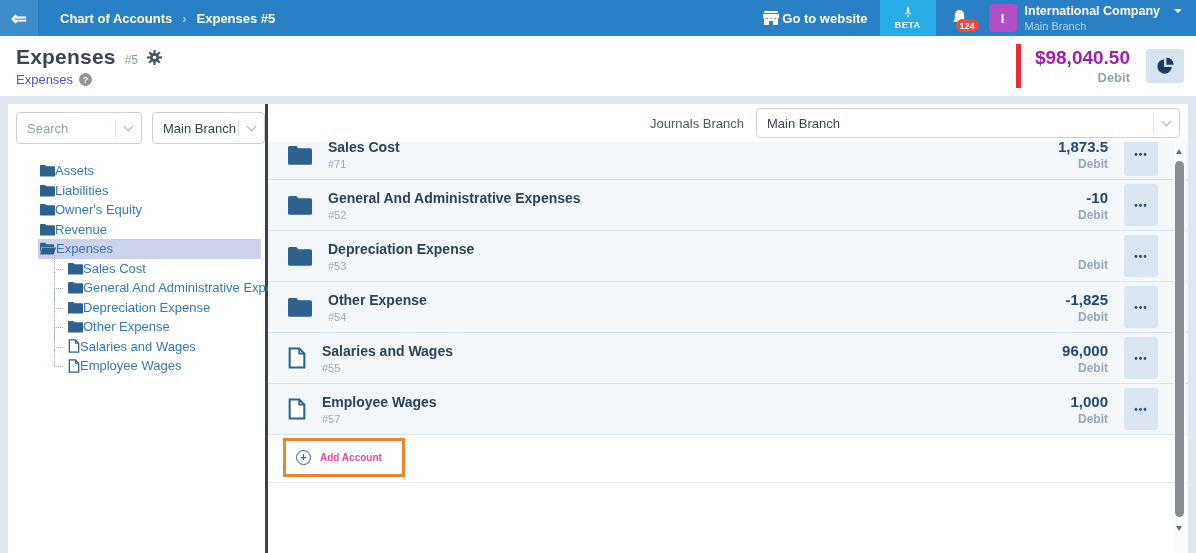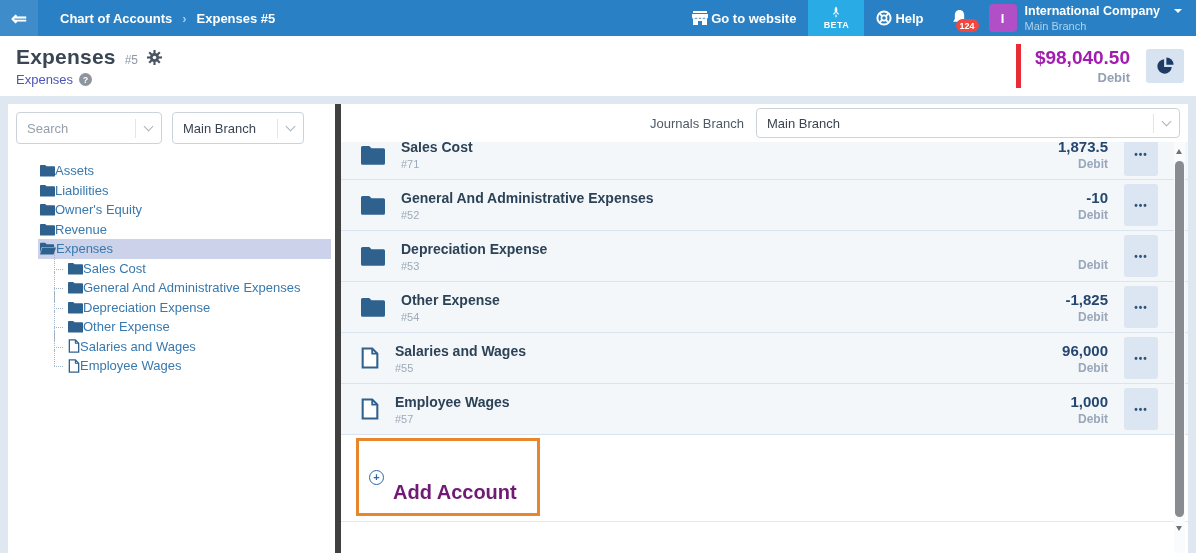--- a/index.html
+++ b/index.html
@@ -42,21 +42,21 @@
   .red-bar { width:5px; height:44px; background:#e92c33; margin-right:14px; }
   .amount-block { text-align:right; }
   .amount { font-size:19px; font-weight:bold; color:#a21caf; }
   .amount-type { font-size:13px; font-weight:bold; color:#94a0b4; margin-top:1px; }
   .chart-btn { width:38px; height:34px; background:#d7e3f1; border:none; border-radius:3px; margin-left:16px; display:flex; align-items:center; justify-content:center; cursor:pointer; }
 
   
   .card { margin:8px 8px 0; background:#fff; height:449px; display:flex; }
 
   
-  .sidebar { width:333px; border-right:6px solid #404040; padding:8px 0 0 8px; flex-shrink:0; }
+  .sidebar { width:260px; border-right:3px solid #404040; padding:8px 0 0 8px; flex-shrink:0; }
   .controls { display:flex; gap:10px; }
   .search-box { width:146px; height:32px; border:1px solid #ccd3da; border-radius:4px; display:flex; align-items:center; background:#fff; }
   .search-box input { border:none; outline:none; width:98px; padding-left:10px; font-size:13px; color:#3a4450; font-family:inherit; background:transparent; }
   .search-box input::placeholder { color:#95a0ac; }
   .chev-zone { margin-left:auto; display:flex; align-items:center; border-left:1px solid #e2e6ea; align-self:center; height:19px; padding:0 9px; cursor:pointer; }
   .chev { width:7px; height:7px; border-right:1.5px solid #aab3bd; border-bottom:1.5px solid #aab3bd; transform:rotate(45deg); margin-top:-3px; }
   .select-box { height:32px; border:1px solid #ccd3da; border-radius:4px; display:flex; align-items:center; font-size:13px; color:#3a4450; background:#fff; cursor:pointer; }
   .select-box .sel-val { padding-left:10px; white-space:nowrap; }
   .branch-select { width:132px; }
 
@@ -84,21 +84,21 @@
   .row-num { font-size:11px; color:#9daab8; margin-top:3px; }
   .row-val { margin-left:auto; text-align:right; }
   .row-bal { font-size:15px; font-weight:bold; color:#25476f; min-height:15px; }
   .row-type { font-size:12px; font-weight:bold; color:#9aa7ba; margin-top:2px; }
   .menu-btn { width:34px; height:42px; background:#dce6f2; border:none; border-radius:3px; margin-left:16px; color:#2f5378; cursor:pointer; font-size:10px; letter-spacing:1px; font-weight:bold; }
   .menu-btn::after { content:"•••"; }
 
   .add-row { border-bottom:1px solid #e2e8ee; padding:3px 0 5px 15px; background:#fff; }
   .add-annotation { display:inline-flex; align-items:center; gap:9px; border:3px solid #e8862d; padding:9px 20px 9px 10px; cursor:pointer; background:#fff; }
   .plus-circle { width:15px; height:15px; border:1.5px solid #2b67a9; border-radius:50%; color:#2b67a9; font-size:11px; line-height:11px; display:flex; align-items:center; justify-content:center; font-weight:bold; }
-  .add-label { font-size:20px; font-weight:bold; color:#701a75;margin-top:31px; }
+  .add-label { font-size:10px; font-weight:bold; color:#ec4899; }
 
   
   .scrollbar { position:absolute; top:38px; right:3px; bottom:0; width:11px; background:#fafbfc; }
   .sb-up { position:absolute; top:7px; left:2px; width:0; height:0; border-left:3.5px solid transparent; border-right:3.5px solid transparent; border-bottom:5px solid #6e7276; cursor:pointer; }
   .sb-thumb { position:absolute; top:19px; left:1px; width:9px; height:356px; background:#888c90; border-radius:5px; cursor:pointer; }
   .sb-down { position:absolute; top:384px; left:2px; width:0; height:0; border-left:3.5px solid transparent; border-right:3.5px solid transparent; border-top:5px solid #6e7276; cursor:pointer; }
 </style>
 </head>
 <body>
 
@@ -120,33 +120,20 @@
       <span>Go to website</span>
     </div>
     <div class="beta-badge">
       <svg width="12" height="13" viewBox="0 0 14 14">
           <path d="M7 0 C9 2 9.3 5.5 7 8.5 C4.7 5.5 5 2 7 0 Z" fill="#fff"></path>
           <path d="M5 6 L3.4 9.6 L6 8.4 Z" fill="#fff"></path>
           <path d="M9 6 L10.6 9.6 L8 8.4 Z" fill="#fff"></path>
           <rect x="6.3" y="9.5" width="1.4" height="3" fill="#fff"></rect>
         </svg>
       <span class="beta-txt">BETA</span>
-    </div>
-    <div class="nav-item">
-      <svg width="16" height="16" viewBox="0 0 16 16">
-          <circle cx="8" cy="8" r="6.6" fill="none" stroke="#fff" stroke-width="2"></circle>
-          <circle cx="8" cy="8" r="2.6" fill="none" stroke="#fff" stroke-width="1.6"></circle>
-          <g stroke="#fff" stroke-width="1.8">
-            <line x1="3.4" y1="3.4" x2="5.9" y2="5.9"></line>
-            <line x1="12.6" y1="3.4" x2="10.1" y2="5.9"></line>
-            <line x1="3.4" y1="12.6" x2="5.9" y2="10.1"></line>
-            <line x1="12.6" y1="12.6" x2="10.1" y2="10.1"></line>
-          </g>
-        </svg>
-      <span>Help</span>
     </div>
     <div class="bell-wrap">
       <svg width="17" height="18" viewBox="0 0 16 17">
           <path d="M8 1 C5.2 1 3.6 3 3.6 6 L3.6 9.5 L2 12 H14 L12.4 9.5 L12.4 6 C12.4 3 10.8 1 8 1 Z" fill="#fff"></path>
           <circle cx="8" cy="14.2" r="1.8" fill="#fff"></circle>
         </svg>
       <span class="notif-badge">124</span>
     </div>
     <div class="avatar">I</div>
     <div class="company">

